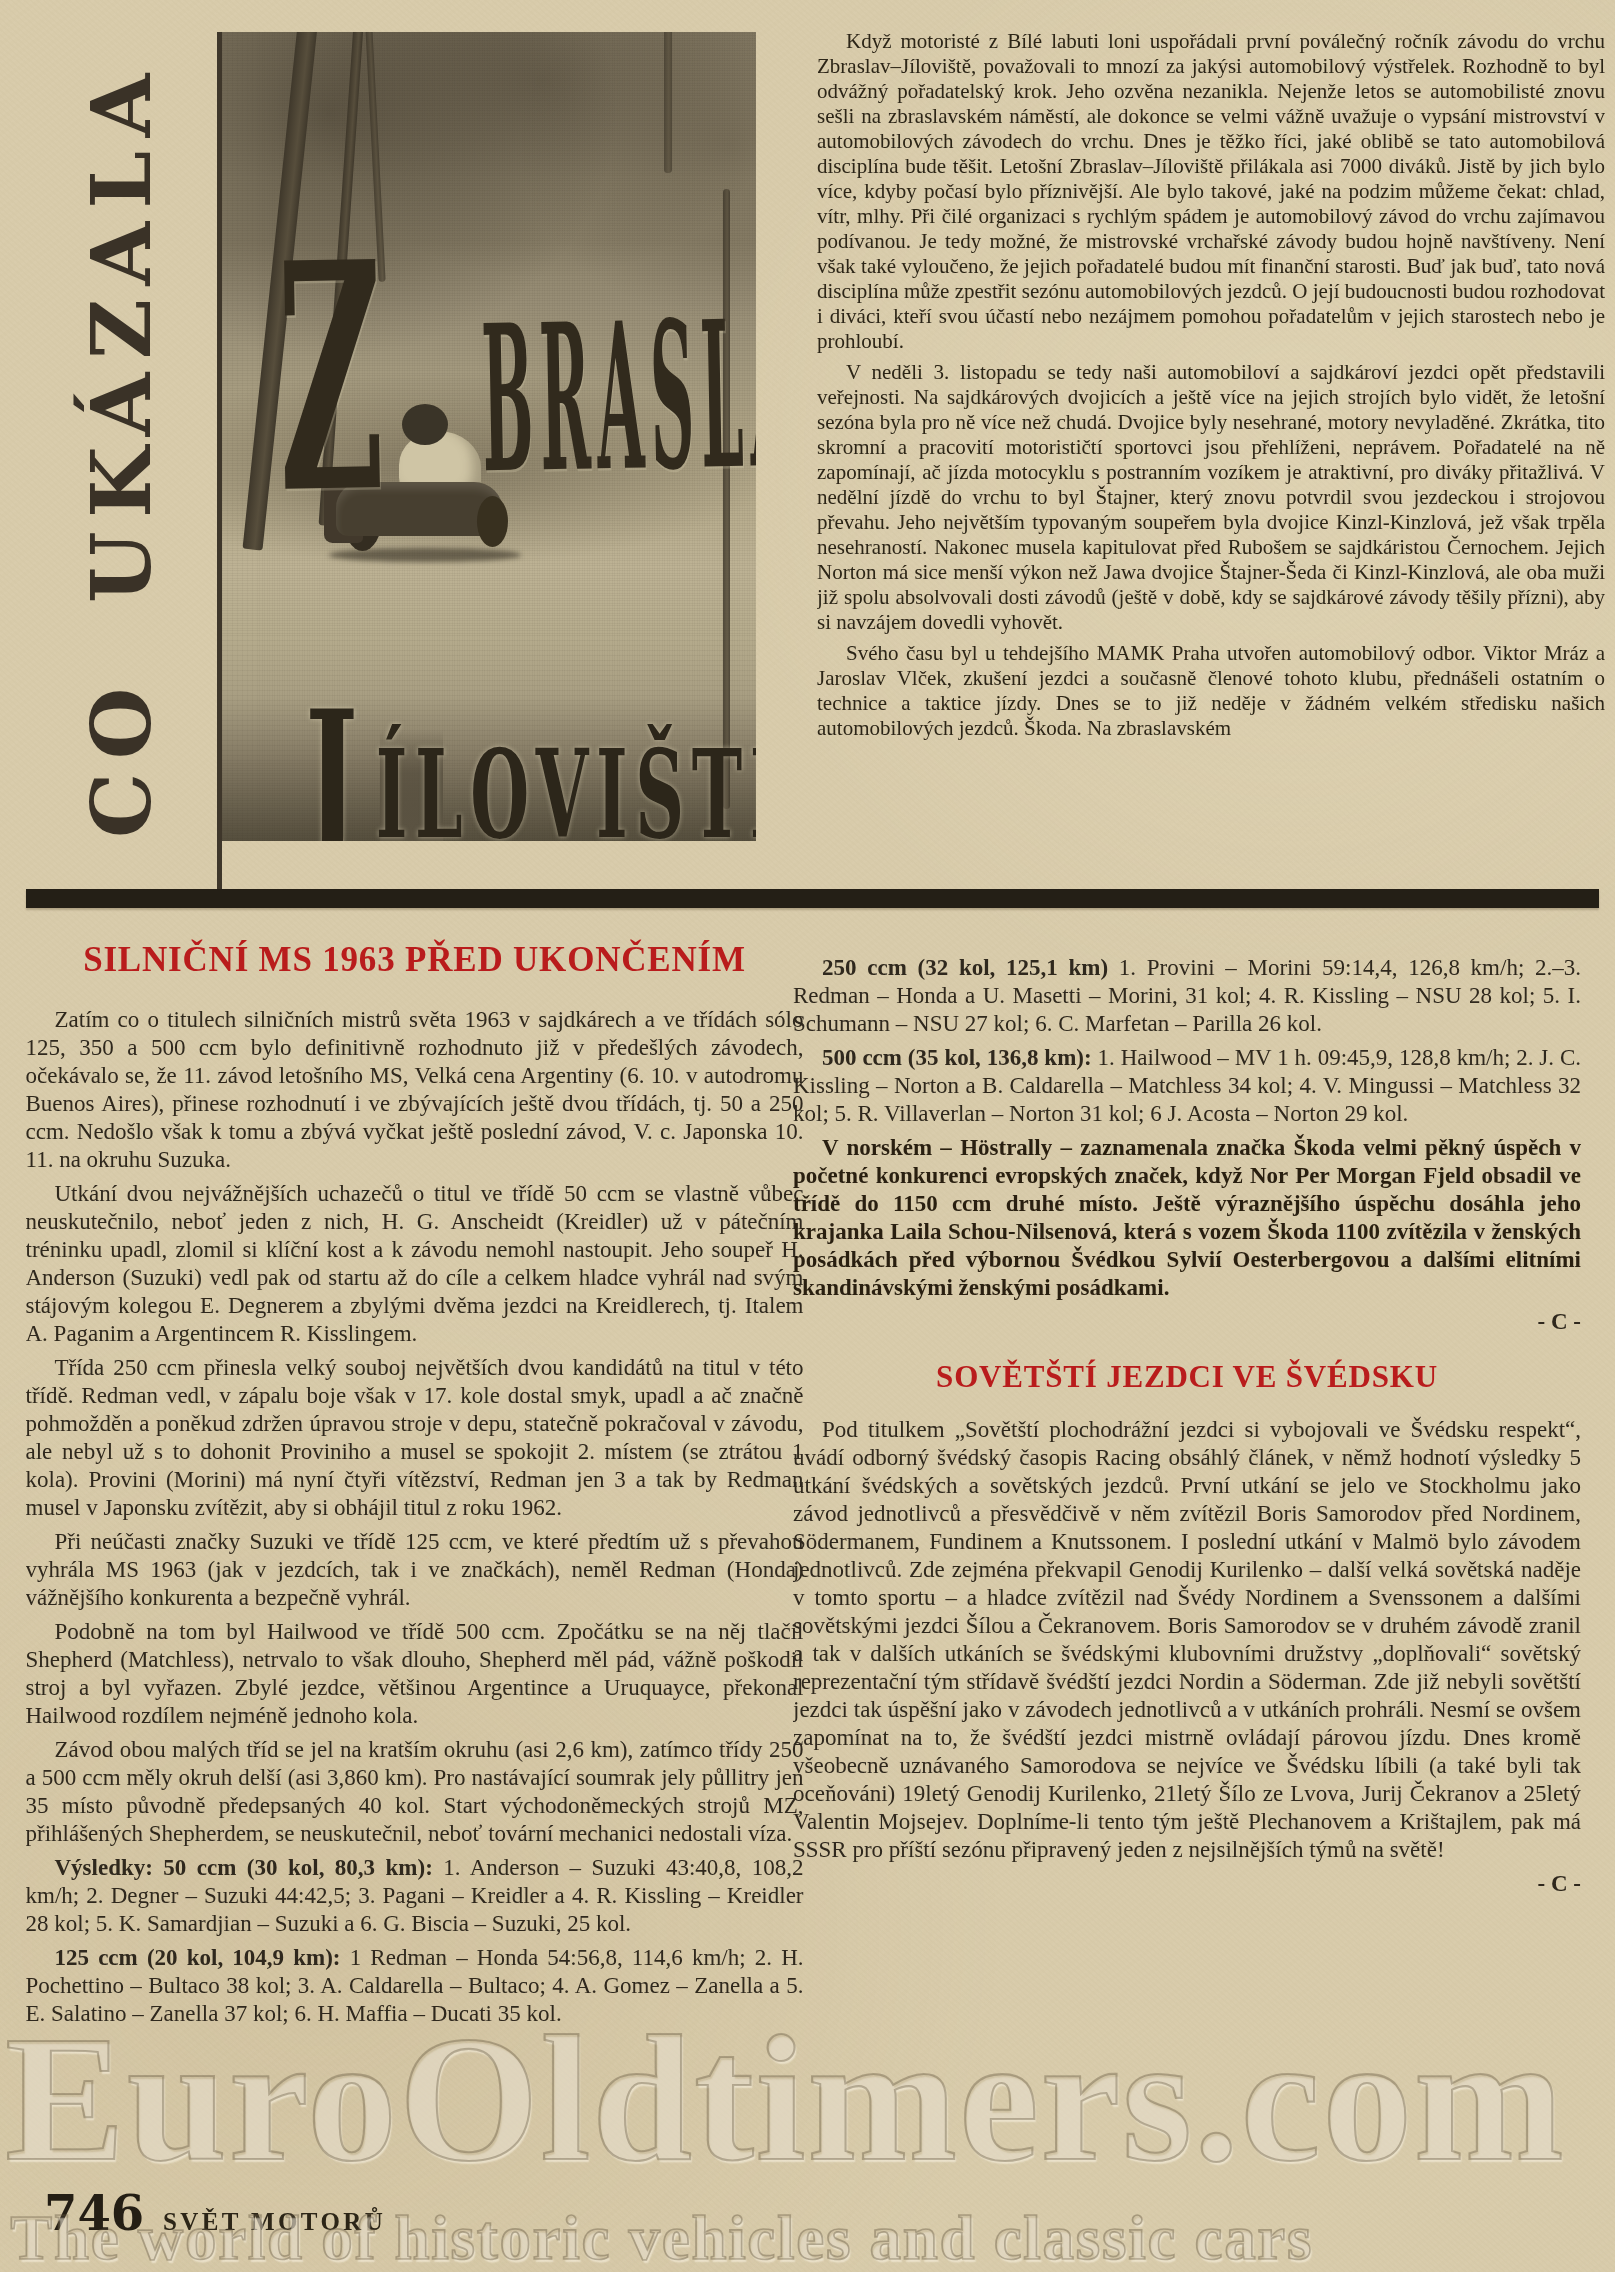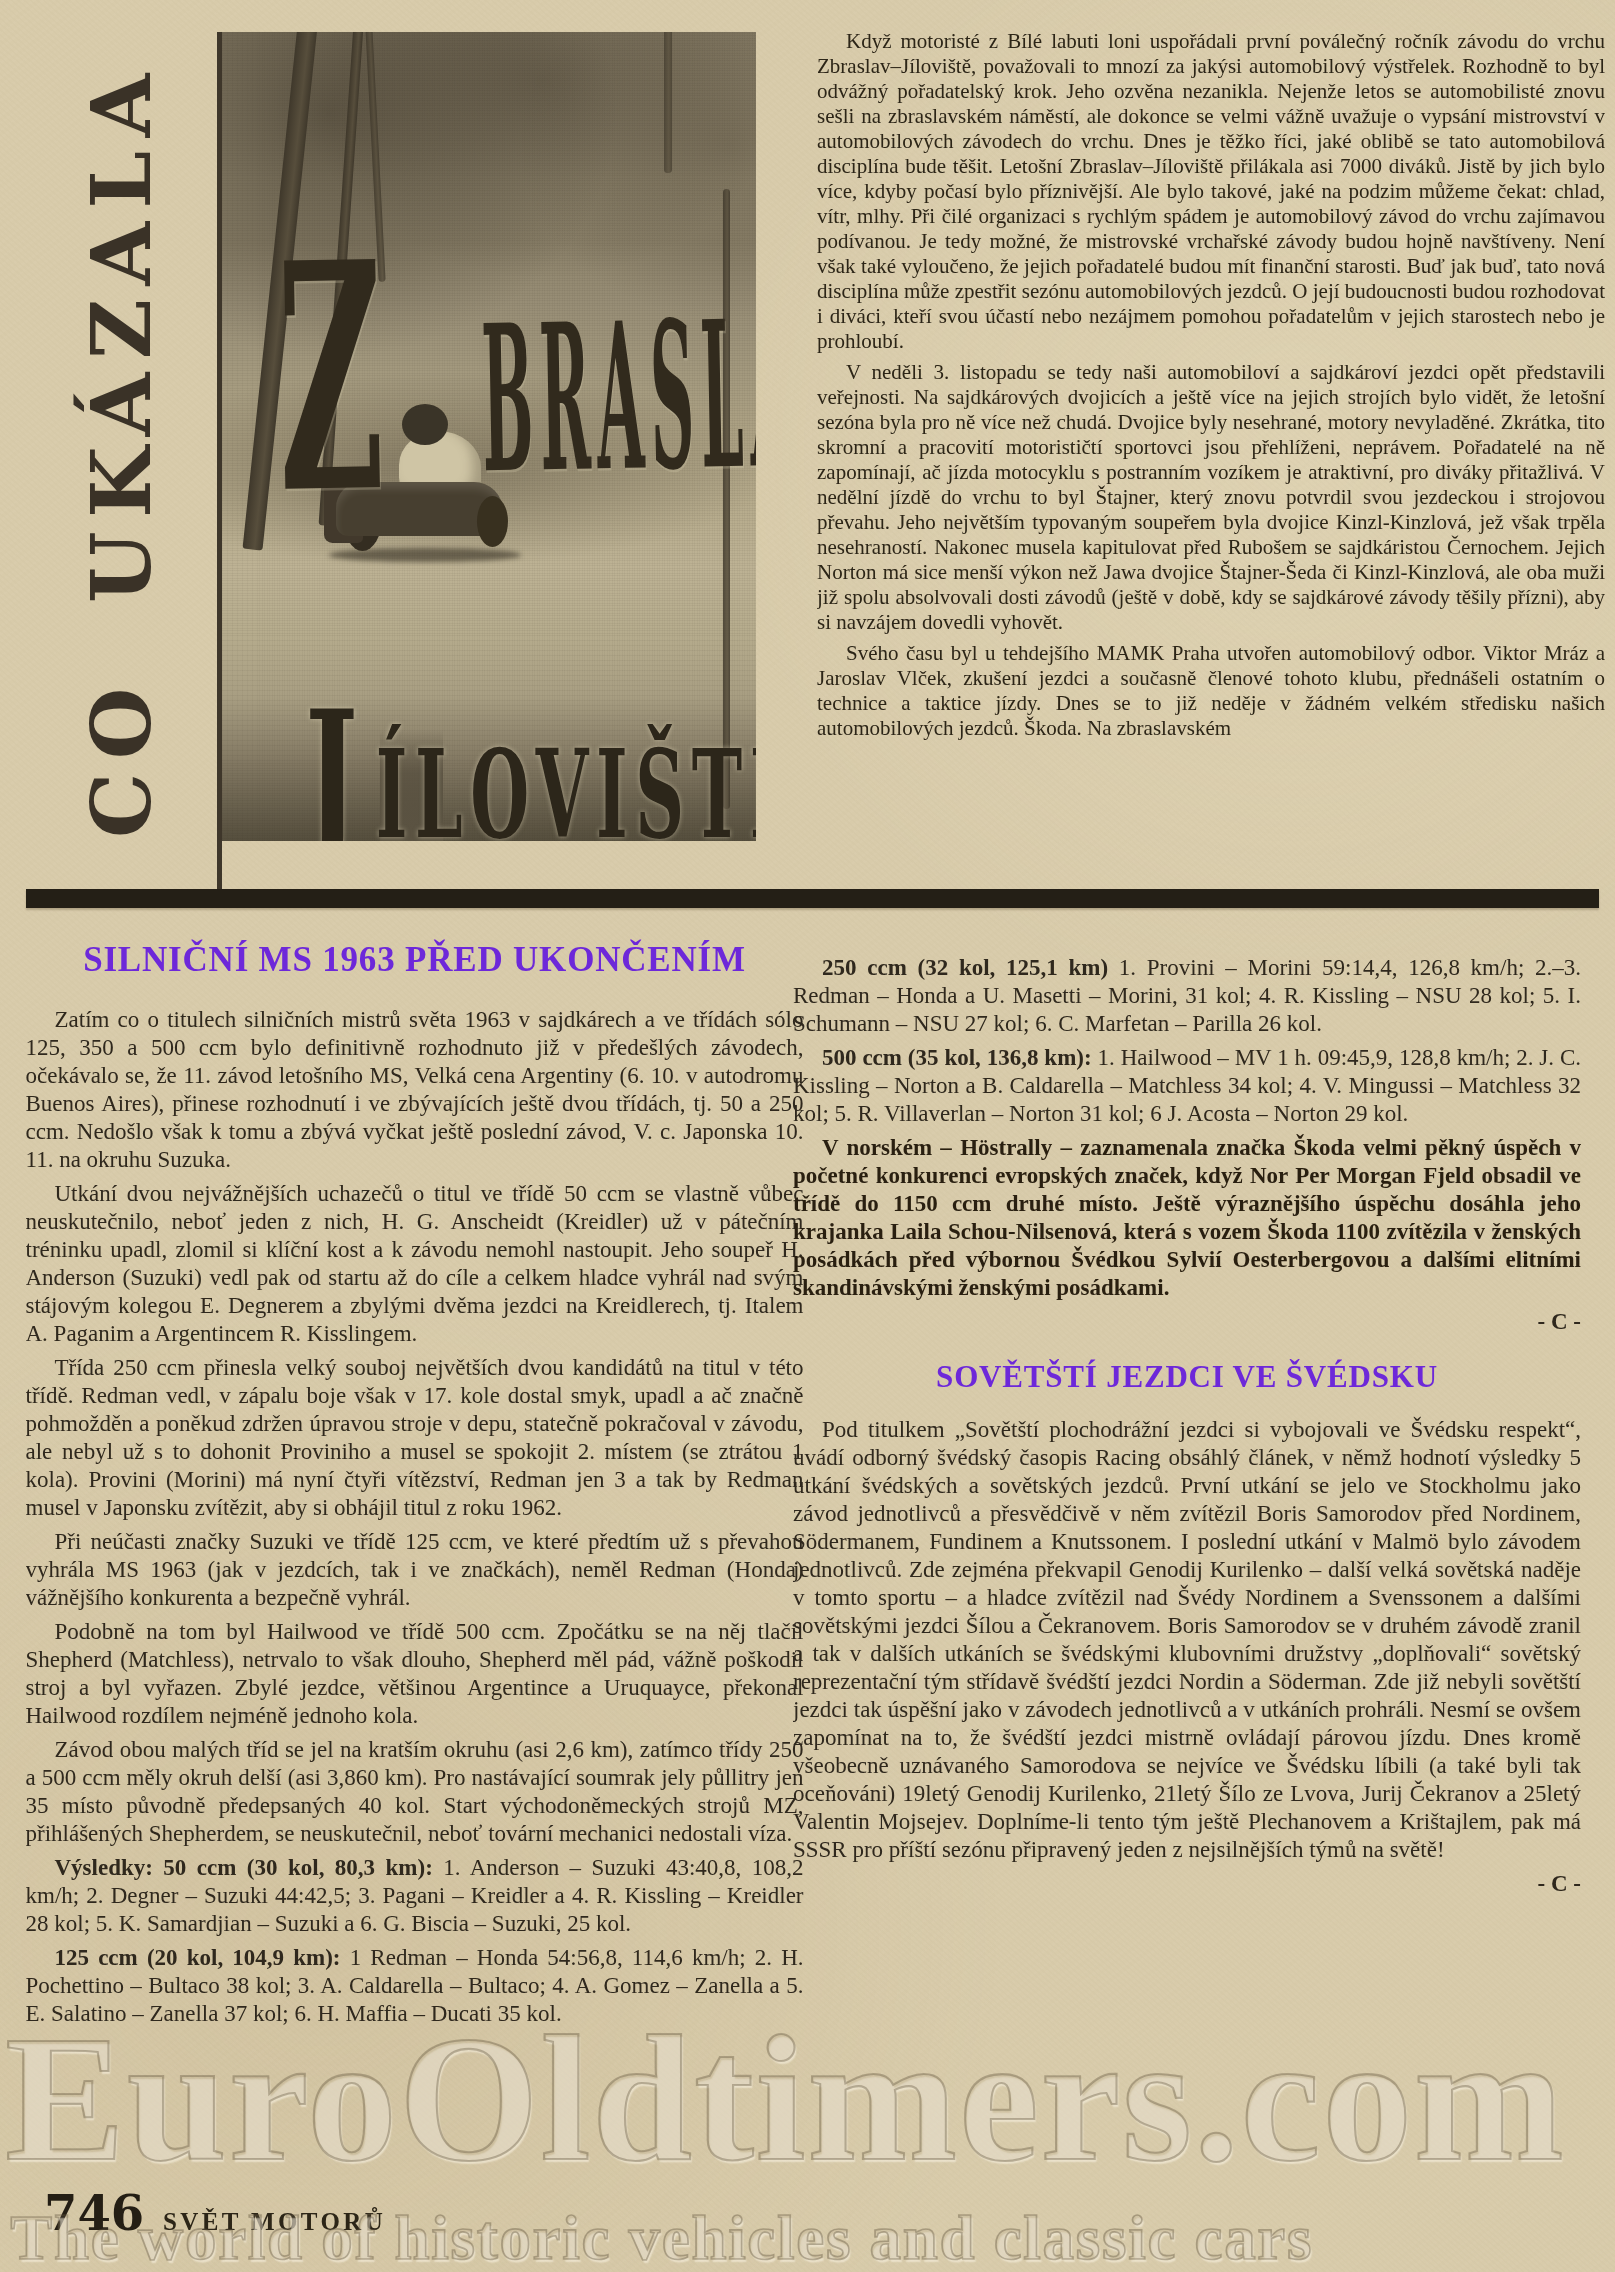--- a/index.html
+++ b/index.html
@@ -74,21 +74,21 @@
   .vrule{position:absolute;left:217px;top:839px;width:5.1px;height:53px;background:#3e362a;}
   .top-divider{position:absolute;left:25.5px;top:889px;width:1573px;height:18.7px;background:#241f16;
     box-shadow:0 1.7px 1.7px rgba(120,105,80,.4);}
   
   .col{position:absolute;text-align:justify;}
   .intro-col{left:817px;top:29px;width:788px;height:853px;overflow:hidden;font-size:21px;line-height:25px;color:#2c2517;}
   .intro-col p{margin:0 0 6.8px 0;text-indent:27px;}
   .left-col{left:25.5px;top:928px;width:778px;height:1252px;overflow:hidden;font-size:23px;line-height:28px;}
   .right-col{left:793px;top:928px;width:788px;height:1274px;overflow:hidden;font-size:23px;line-height:28px;}
   .col p{margin:0 0 6px 0;text-indent:29px;}
-  h2,h3{font-family:"Liberation Serif", serif;text-align:center;color:#6d28d9;}
+  h2,h3{font-family:"Liberation Serif", serif;text-align:center;color:#b91c1c;}
   h2{font-size:35px;letter-spacing:0.8px;margin:13.6px 0 29px 0;line-height:1;}
   h3{font-size:31px;letter-spacing:0.8px;margin:25.5px 0 24px 0;line-height:1;}
   .lead{font-weight:bold;}
   .bold-par{font-weight:bold;color:#291f10;}
   .sig{text-align:right;margin:3.4px 8.5px 12px 0;text-indent:0;}
   .sig-ron{letter-spacing:4.2px;}
   .sig-c{font-weight:bold;}
   
   .footer{position:absolute;left:44px;top:2185px;display:flex;align-items:baseline;gap:18.7px;}
   .page-number{font-family:"DejaVu Serif", serif;font-weight:bold;font-size:48px;color:#241e14;}

